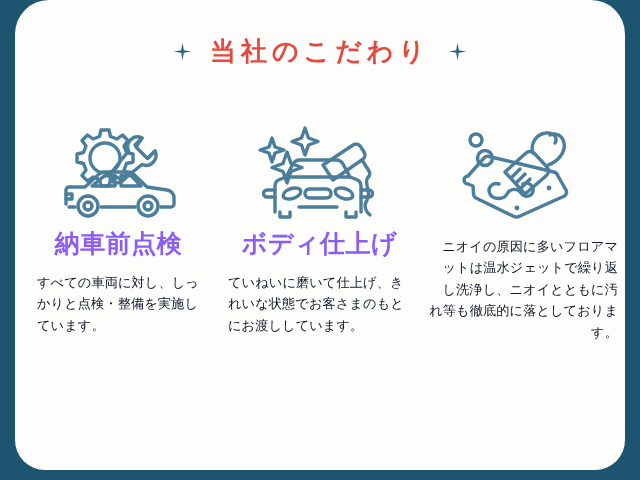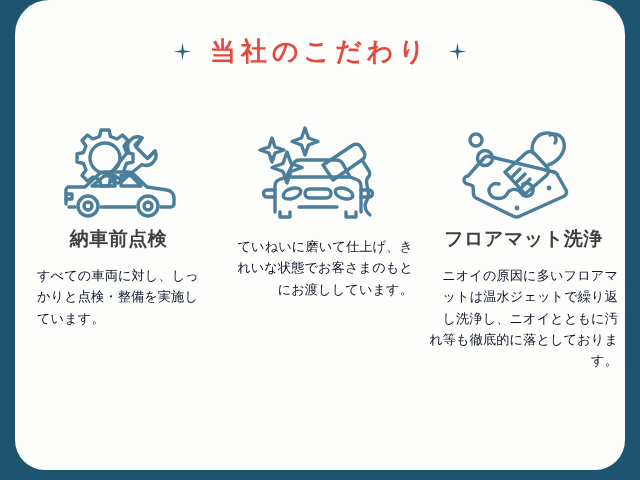--- a/index.html
+++ b/index.html
@@ -82,39 +82,39 @@
 
   .icon-wrap {
     height: 104px;
     display: flex;
     align-items: center;
     justify-content: center;
   }
   .feature-icon { display: block; }
 
   .col-heading {
-    font-size: 19px;
+    font-size: 25px;
     font-weight: 700;
-    color: #404040;
+    color: #8b5cf6;
     text-align: center;
     letter-spacing: 0.5px;
     white-space: nowrap;
     margin: 6px 0 0 0;
     line-height: 1.2;
   }
   .col-body {
     font-size: 13.2px;
     color: #0f172a;
     line-height: 1.62;
     margin: 14px 0 0 0;
     text-align: left;
     letter-spacing: 0.1px;
   }
   .col-1 .col-body { padding-left: 10px; }
-  .col-2 .col-body { padding-left: 2px; text-align: right; }
+  .col-2 .col-body { padding-left: 2px; }
   .col-3 .col-body { padding-left: 0px; text-align: right; }
 </style>
 </head>
 <body>
 
 <div id="frame">
   <div id="panel">
 
     <div id="title-row">
       <svg class="sparkle" viewBox="0 0 24 24" aria-hidden="true">
@@ -185,20 +185,21 @@
             <path d="M49 87 L87 87"></path>
             <path d="M30 92 L30 97 L40 97 L40 92"></path>
             <path d="M96 92 L96 97 L106 97 L106 92"></path>
 
             <path d="M73 45 L103 25 a5.5 5.5 0 0 1 7.5 1.5 L114 32 a5.5 5.5 0 0 1 -1.5 7.5 L83 60 Z"></path>
             <path d="M112 40 L119 51 a5 5 0 0 1 -1 6.5"></path>
 
             <path d="M118 57 C113 63, 122 72, 117 80 C113 86, 116 92, 120 95"></path>
           </svg>
         </div>
+        <div class="col-heading">ボディ仕上げ</div>
         <div class="col-body">ていねいに磨いて仕上げ、きれいな状態でお客さまのもとにお渡ししています。</div>
       </div>
 
       <div class="col col-3">
         <div class="icon-wrap">
           <svg class="feature-icon" width="140" height="100" viewBox="0 0 140 100" fill="none" stroke="#4a7e9b" stroke-width="3.4" stroke-linecap="round" stroke-linejoin="round">
 
             <circle cx="22" cy="20" r="6"></circle>
             <circle cx="31" cy="38" r="7.5"></circle>
 
@@ -214,19 +215,18 @@
             <path d="M51 52 L72 33 a6 6 0 0 1 8.5 0.5 L93 47 a6 6 0 0 1 -0.5 8.5 L71 74 Z"></path>
 
             <path d="M57 58 L66 49"></path>
             <path d="M62 63 L71 54"></path>
             <path d="M67 68 L76 59"></path>
 
             <path d="M79 33 C76 24, 82 14, 92 13 C100 12, 104 18, 101 23"></path>
             <path d="M94 45 C103 42, 112 33, 110 23 C109 16, 102 12, 96 15"></path>
           </svg>
         </div>
-        <div class="col-heading">フロアマット洗浄</div>
         <div class="col-body">ニオイの原因に多いフロアマットは温水ジェットで繰り返し洗浄し、ニオイとともに汚れ等も徹底的に落としております。</div>
       </div>
 
     </div>
   </div>
 </div>
 
 </body></html>

